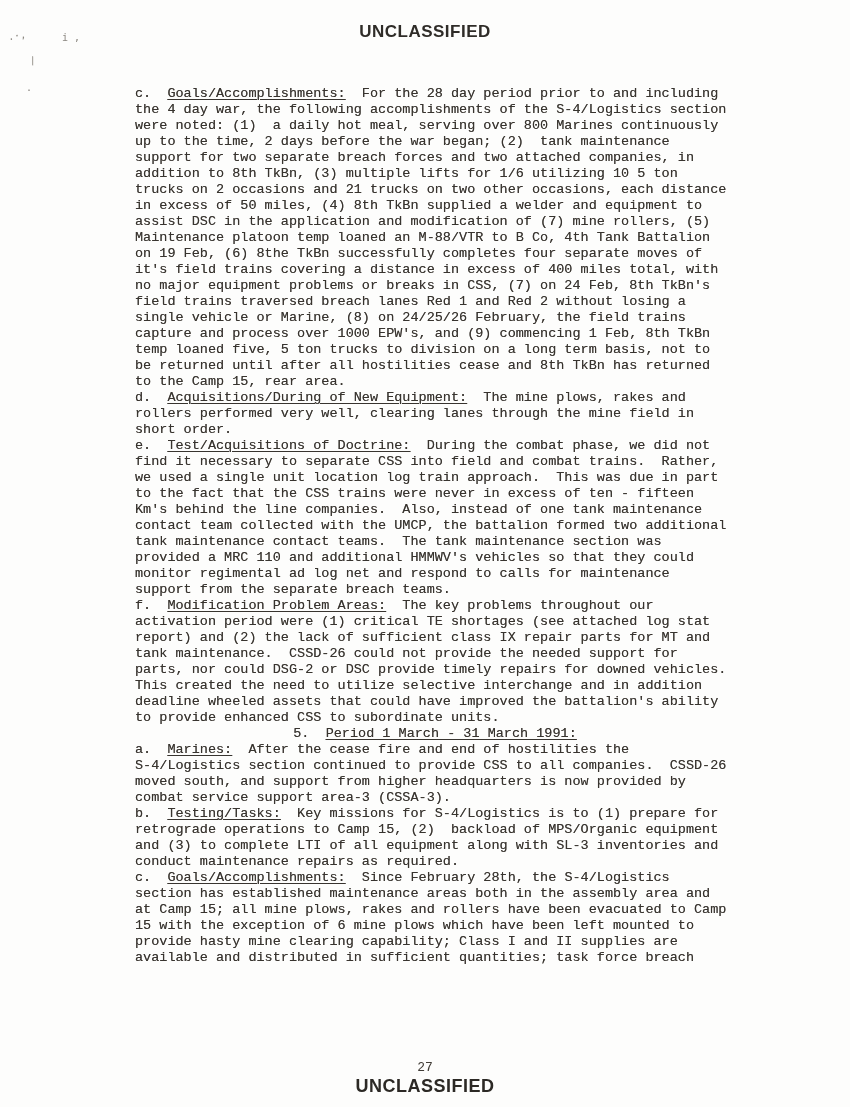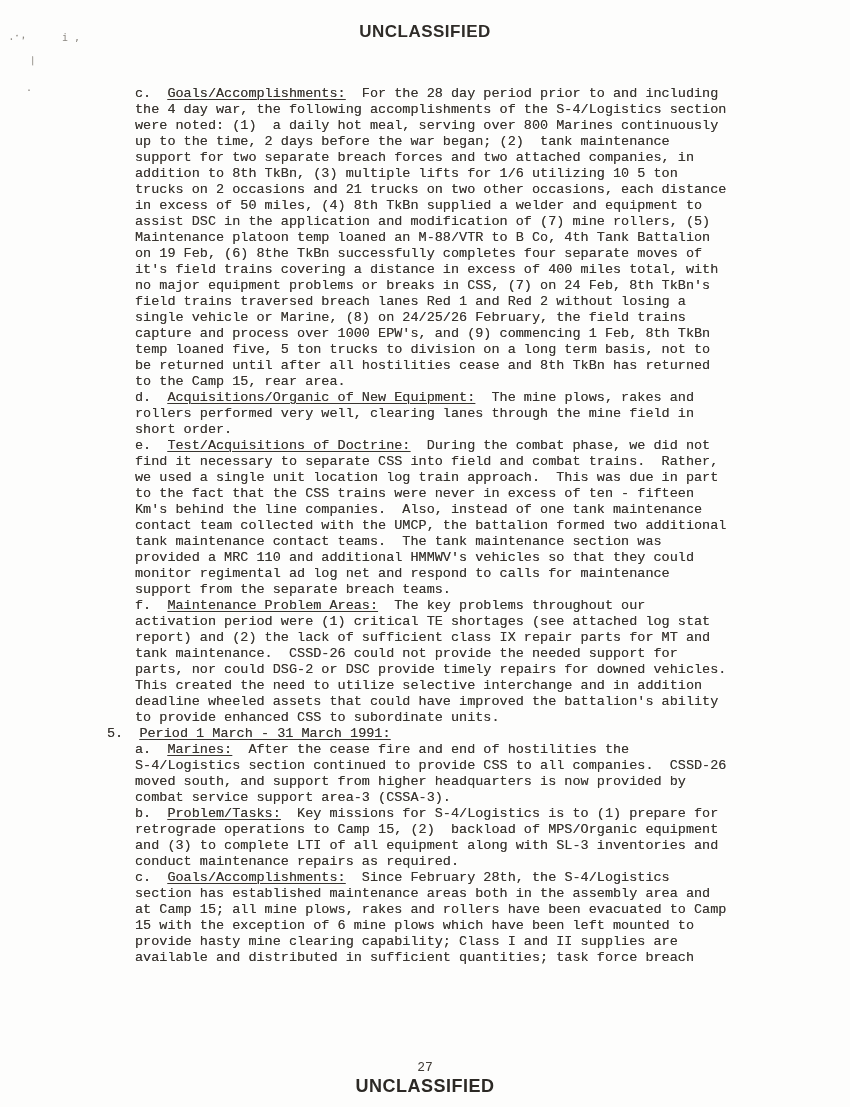--- a/index.html
+++ b/index.html
@@ -20,21 +20,21 @@
     font-weight:bold; font-size:17px; letter-spacing:0.5px;
     color:#2f2c28;
   }
   .doc-body {
     position:absolute; top:86px; left:135px; width:628px;
     font-size:13.5px; line-height:16px;
     white-space:normal;
     text-shadow:0 0 0.4px rgba(48,44,38,0.6);
   }
   .para { white-space:pre-wrap; }
-  .para.hang { margin-left:-28px; }
+  .para.hang { margin-left:-28px;text-align:center; }
   .para-heading {
     text-decoration:underline;
     text-decoration-thickness:1px;
     text-underline-offset:2px;
   }
   .footer {
     position:absolute; bottom:10px; left:0; width:100%;
     text-align:center;
   }
   .page-number {
@@ -81,52 +81,52 @@
 on 19 Feb, (6) 8the TkBn successfully completes four separate moves of
 it's field trains covering a distance in excess of 400 miles total, with
 no major equipment problems or breaks in CSS, (7) on 24 Feb, 8th TkBn's
 field trains traversed breach lanes Red 1 and Red 2 without losing a
 single vehicle or Marine, (8) on 24/25/26 February, the field trains
 capture and process over 1000 EPW's, and (9) commencing 1 Feb, 8th TkBn
 temp loaned five, 5 ton trucks to division on a long term basis, not to
 be returned until after all hostilities cease and 8th TkBn has returned
 to the Camp 15, rear area.</span></div>
 
-    <div class="para"><span class="para-label">d.  </span><span class="para-heading">Acquisitions/Organic of New Equipment:</span><span class="para-text">  The mine plows, rakes and
+    <div class="para"><span class="para-label">d.  </span><span class="para-heading">Acquisitions/During of New Equipment:</span><span class="para-text">  The mine plows, rakes and
 rollers performed very well, clearing lanes through the mine field in
 short order.</span></div>
 
     <div class="para"><span class="para-label">e.  </span><span class="para-heading">Test/Acquisitions of Doctrine:</span><span class="para-text">  During the combat phase, we did not
 find it necessary to separate CSS into field and combat trains.  Rather,
 we used a single unit location log train approach.  This was due in part
 to the fact that the CSS trains were never in excess of ten - fifteen
 Km's behind the line companies.  Also, instead of one tank maintenance
 contact team collected with the UMCP, the battalion formed two additional
 tank maintenance contact teams.  The tank maintenance section was
 provided a MRC 110 and additional HMMWV's vehicles so that they could
 monitor regimental ad log net and respond to calls for maintenance
 support from the separate breach teams.</span></div>
 
-    <div class="para"><span class="para-label">f.  </span><span class="para-heading">Maintenance Problem Areas:</span><span class="para-text">  The key problems throughout our
+    <div class="para"><span class="para-label">f.  </span><span class="para-heading">Modification Problem Areas:</span><span class="para-text">  The key problems throughout our
 activation period were (1) critical TE shortages (see attached log stat
 report) and (2) the lack of sufficient class IX repair parts for MT and
 tank maintenance.  CSSD-26 could not provide the needed support for
 parts, nor could DSG-2 or DSC provide timely repairs for downed vehicles.
 This created the need to utilize selective interchange and in addition
 deadline wheeled assets that could have improved the battalion's ability
 to provide enhanced CSS to subordinate units.</span></div>
 
     <div class="para hang"><span class="para-label">5.  </span><span class="para-heading">Period 1 March - 31 March 1991:</span><span class="para-text"></span></div>
 
     <div class="para"><span class="para-label">a.  </span><span class="para-heading">Marines:</span><span class="para-text">  After the cease fire and end of hostilities the
 S-4/Logistics section continued to provide CSS to all companies.  CSSD-26
 moved south, and support from higher headquarters is now provided by
 combat service support area-3 (CSSA-3).</span></div>
 
-    <div class="para"><span class="para-label">b.  </span><span class="para-heading">Problem/Tasks:</span><span class="para-text">  Key missions for S-4/Logistics is to (1) prepare for
+    <div class="para"><span class="para-label">b.  </span><span class="para-heading">Testing/Tasks:</span><span class="para-text">  Key missions for S-4/Logistics is to (1) prepare for
 retrograde operations to Camp 15, (2)  backload of MPS/Organic equipment
 and (3) to complete LTI of all equipment along with SL-3 inventories and
 conduct maintenance repairs as required.</span></div>
 
     <div class="para"><span class="para-label">c.  </span><span class="para-heading">Goals/Accomplishments:</span><span class="para-text">  Since February 28th, the S-4/Logistics
 section has established maintenance areas both in the assembly area and
 at Camp 15; all mine plows, rakes and rollers have been evacuated to Camp
 15 with the exception of 6 mine plows which have been left mounted to
 provide hasty mine clearing capability; Class I and II supplies are
 available and distributed in sufficient quantities; task force breach</span></div>

